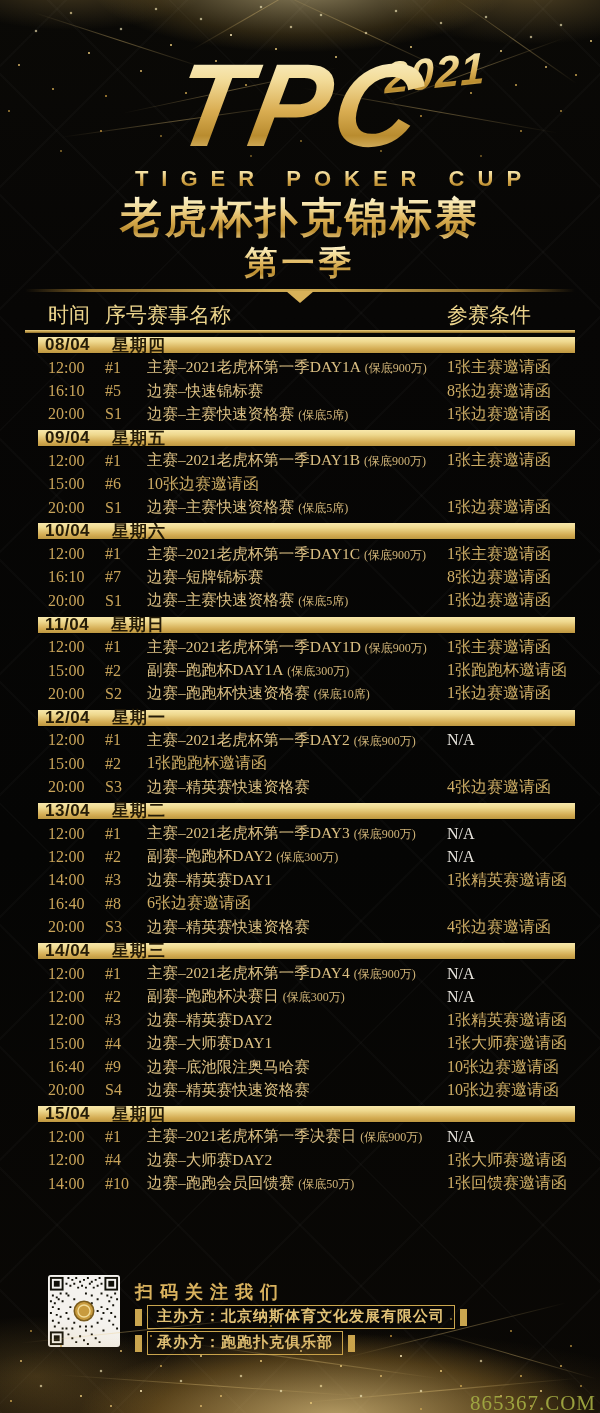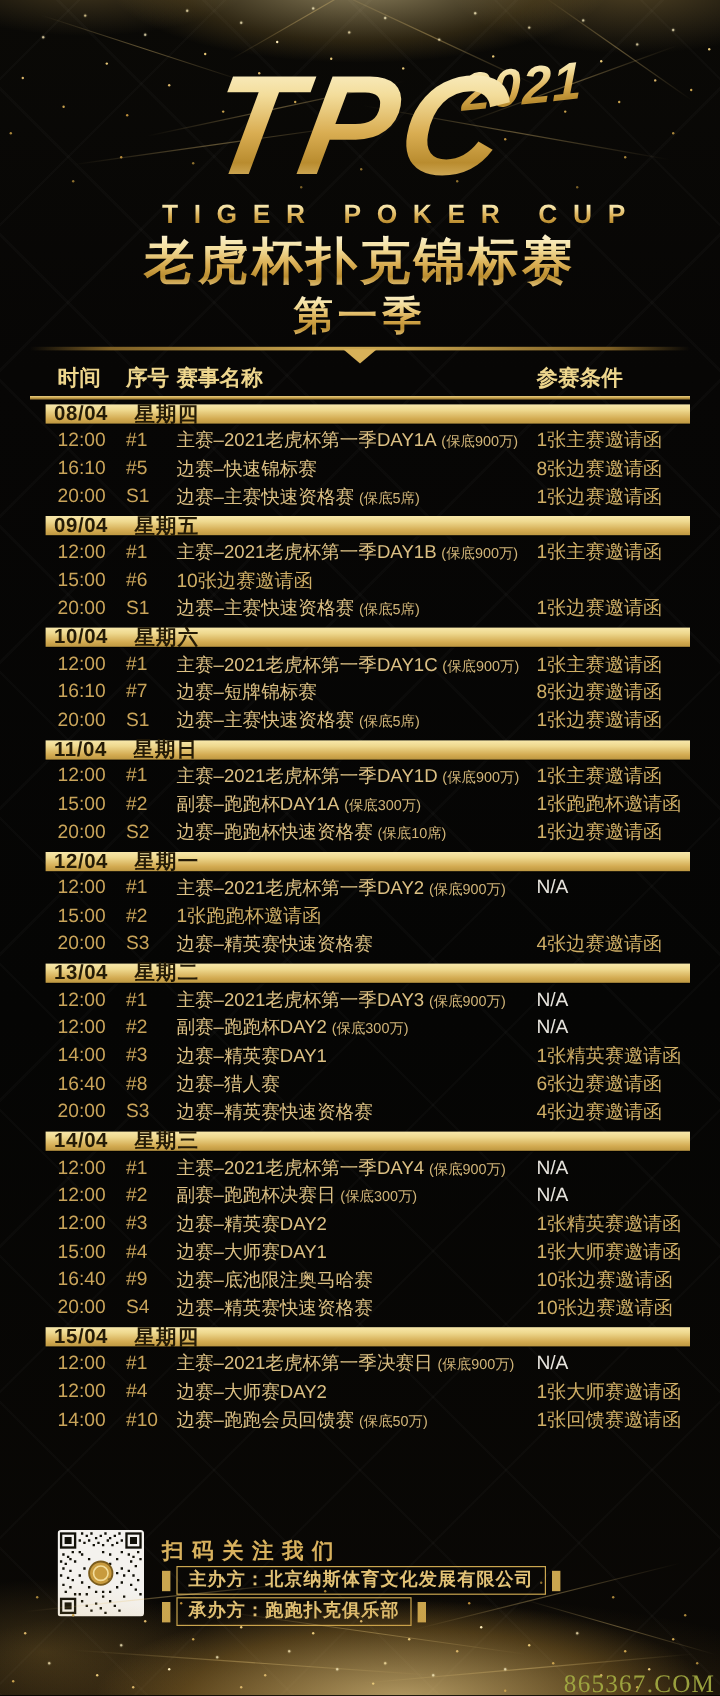--- a/index.html
+++ b/index.html
@@ -39,30 +39,30 @@
     font-weight:bold;letter-spacing:3px;}
   .season{position:absolute;left:0;width:600px;top:243px;text-align:center;font-size:33px;line-height:40px;
     font-weight:bold;letter-spacing:4px;}
   .divider-line{position:absolute;left:25px;width:550px;top:289px;height:3px;
     background:linear-gradient(90deg,transparent,#7d5f24 12%,#caa64f 45%,#caa64f 55%,#7d5f24 88%,transparent);}
   .divider-arrow{position:absolute;left:286px;top:291px;width:0;height:0;
     border-left:14px solid transparent;border-right:14px solid transparent;border-top:12px solid #d8b259;}
   
   .table{position:absolute;left:25px;top:300px;width:550px;}
   .grid4{display:grid;grid-template-columns:57px 42px 300px 1fr;align-items:center;padding-left:23px;}
-  .header-row{height:30px;color:#eed68d;font-size:18px;font-weight:bold;}
+  .header-row{height:30px;color:#eed68d;font-size:21px;font-weight:normal;}
   .header-line{height:3px;margin-bottom:4px;
     background:linear-gradient(180deg,#e9cd85 0%,#caa64f 45%,#8a6a2a 100%);}
   .section{margin-bottom:4px;}
   .date-bar{height:16px;margin:0 0 3px 13px;display:flex;align-items:center;
     background:linear-gradient(180deg,#f8e8ab 0%,#eed88e 30%,#d3ab52 75%,#bd9740 100%);
     box-shadow:0 1px 0 rgba(0,0,0,.6);}
   .date-bar .date{color:#241b07;font-size:17px;font-weight:bold;padding-left:7px;letter-spacing:.5px;}
   .date-bar .weekday{color:#241b07;font-size:17px;font-weight:bold;margin-left:22px;letter-spacing:1px;}
-  .row{height:23.4px;font-size:16px;white-space:nowrap;}
+  .row{height:23.4px;font-size:16px;white-space:nowrap;font-family:Liberation Serif, serif;}
   .c-time,.c-no{color:#c9a45a;}
   .c-event{color:#dcc084;font-size:15.5px;}
   .c-event .note{font-size:12px;margin-left:4px;color:#d0b478;}
   .c-cond{color:#cfae66;}
   .c-cond.na{color:#e8e5de;}
   
   .footer{position:absolute;left:48px;top:1272px;width:520px;}
   .qr{position:absolute;left:0;top:3px;width:72px;height:72px;}
   .follow-label{position:absolute;left:87px;top:8px;color:#d9b25e;font-size:18px;font-weight:bold;letter-spacing:7px;}
   .org-line{position:absolute;left:87px;display:flex;align-items:center;gap:5px;}
@@ -249,21 +249,20 @@
       </div>
       <div class="grid4 row">
         <span class="c-time">14:00</span>
         <span class="c-no">#3</span>
         <span class="c-event"><span>边赛–精英赛DAY1</span><span class="note"></span></span>
         <span class="c-cond">1张精英赛邀请函</span>
       </div>
       <div class="grid4 row">
         <span class="c-time">16:40</span>
         <span class="c-no">#8</span>
-        <span class="c-event"><span>边赛–猎人赛</span><span class="note"></span></span>
         <span class="c-cond">6张边赛邀请函</span>
       </div>
       <div class="grid4 row">
         <span class="c-time">20:00</span>
         <span class="c-no">S3</span>
         <span class="c-event"><span>边赛–精英赛快速资格赛</span><span class="note"></span></span>
         <span class="c-cond">4张边赛邀请函</span>
       </div>
     </div>
 

